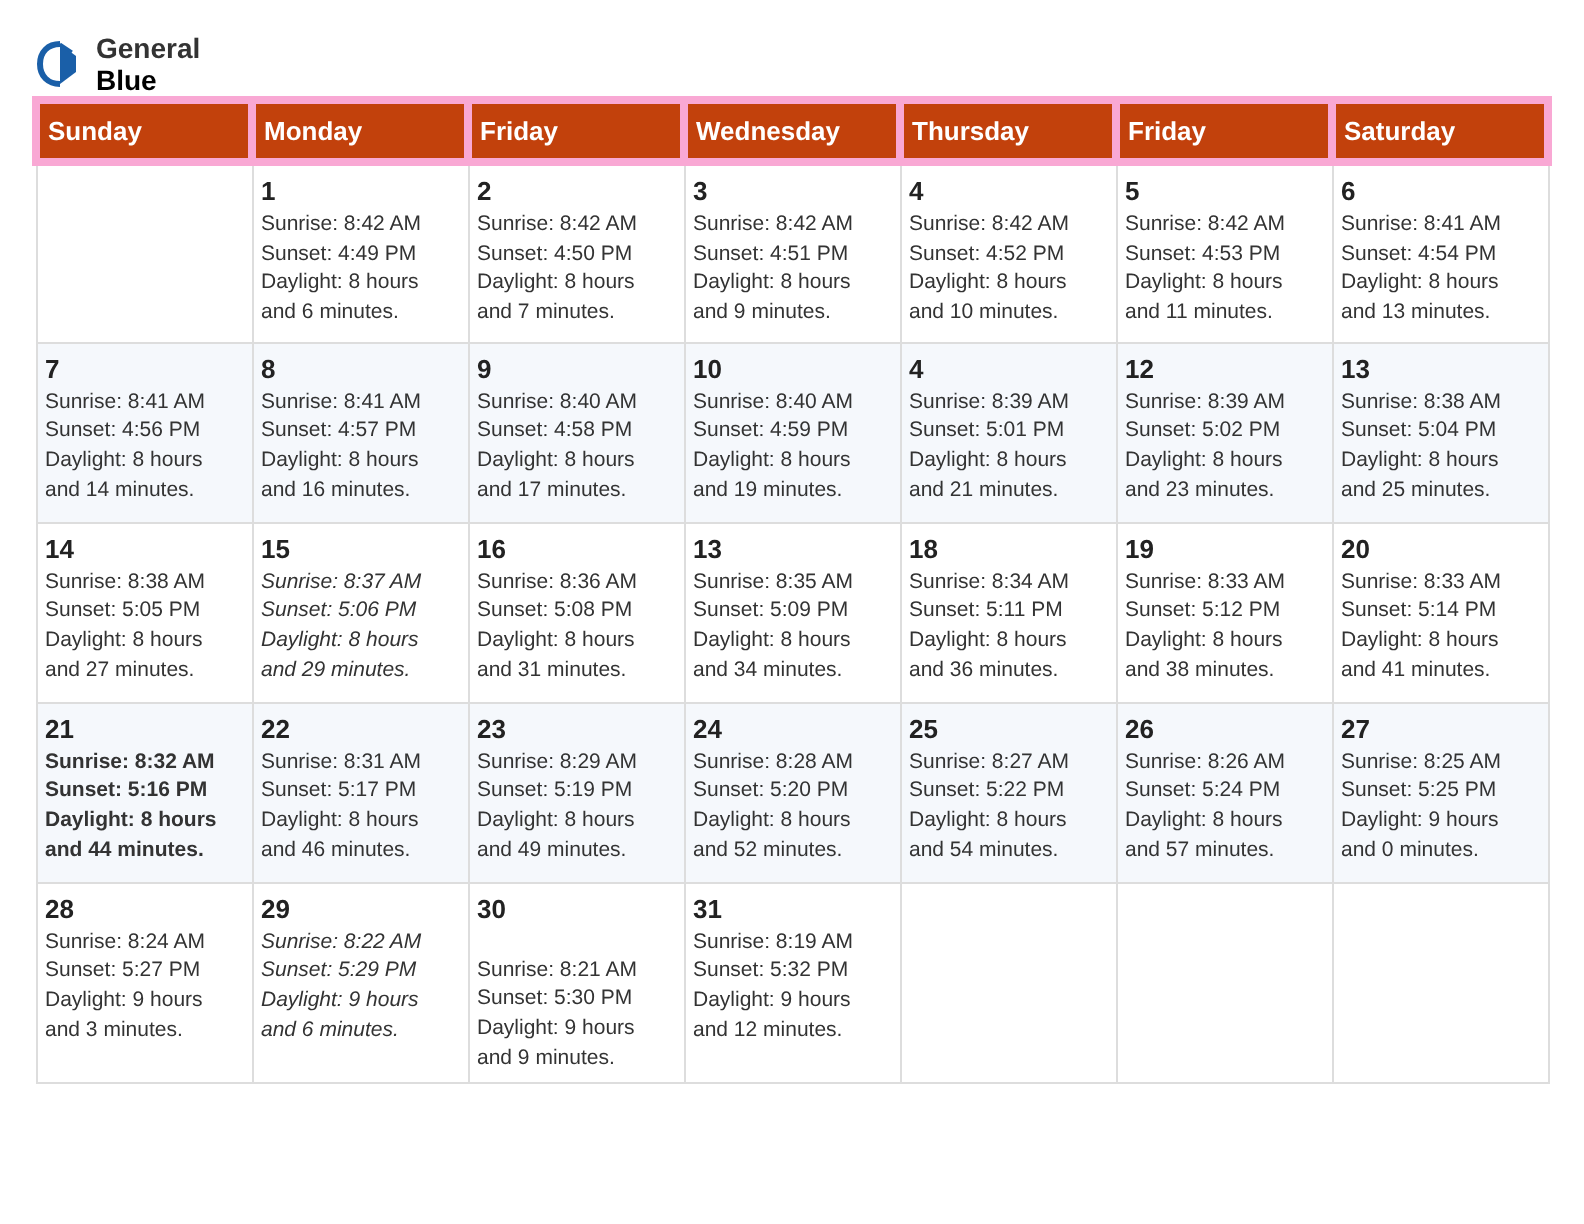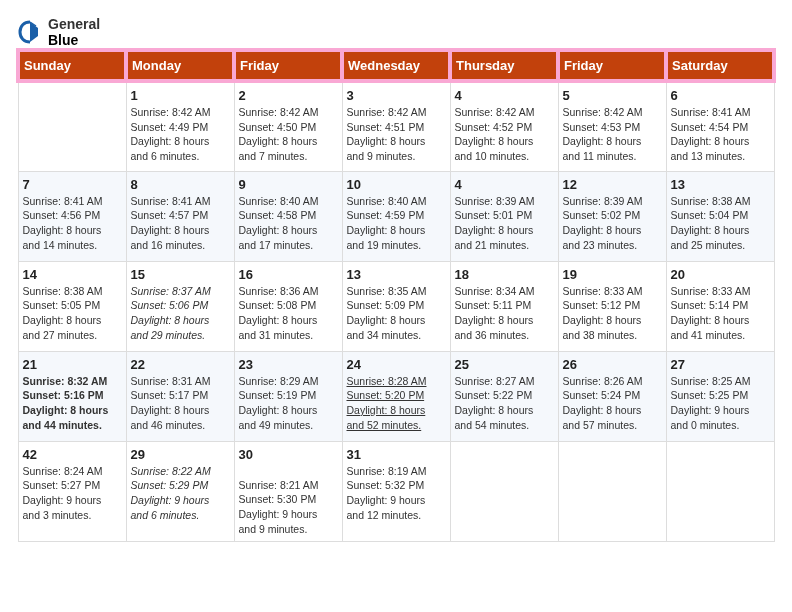--- a/index.html
+++ b/index.html
@@ -270,21 +270,21 @@
         </td>
         <td>
           <span class="day-num">23</span>
           <div class="day-info" style="white-space: pre-line;">Sunrise: 8:29 AM
 Sunset: 5:19 PM
 Daylight: 8 hours
 and 49 minutes.</div>
         </td>
         <td>
           <span class="day-num">24</span>
-          <div class="day-info" style="white-space: pre-line; text-decoration: underline;">Sunrise: 8:28 AM
+          <div class="day-info" style="white-space: pre-line;">Sunrise: 8:28 AM
 Sunset: 5:20 PM
 Daylight: 8 hours
 and 52 minutes.</div>
         </td>
         <td>
           <span class="day-num">25</span>
           <div class="day-info" style="white-space: pre-line;">Sunrise: 8:27 AM
 Sunset: 5:22 PM
 Daylight: 8 hours
 and 54 minutes.</div>
@@ -299,21 +299,21 @@
         <td>
           <span class="day-num">27</span>
           <div class="day-info" style="white-space: pre-line;">Sunrise: 8:25 AM
 Sunset: 5:25 PM
 Daylight: 9 hours
 and 0 minutes.</div>
         </td>
       </tr>
       <tr>
         <td>
-          <span class="day-num">42</span>
+          <span class="day-num">28</span>
           <div class="day-info" style="white-space: pre-line;">Sunrise: 8:24 AM
 Sunset: 5:27 PM
 Daylight: 9 hours
 and 3 minutes.</div>
         </td>
         <td>
           <span class="day-num">29</span>
           <div class="day-info" style="white-space: pre-line; font-style: italic;">Sunrise: 8:22 AM
 Sunset: 5:29 PM
 Daylight: 9 hours

